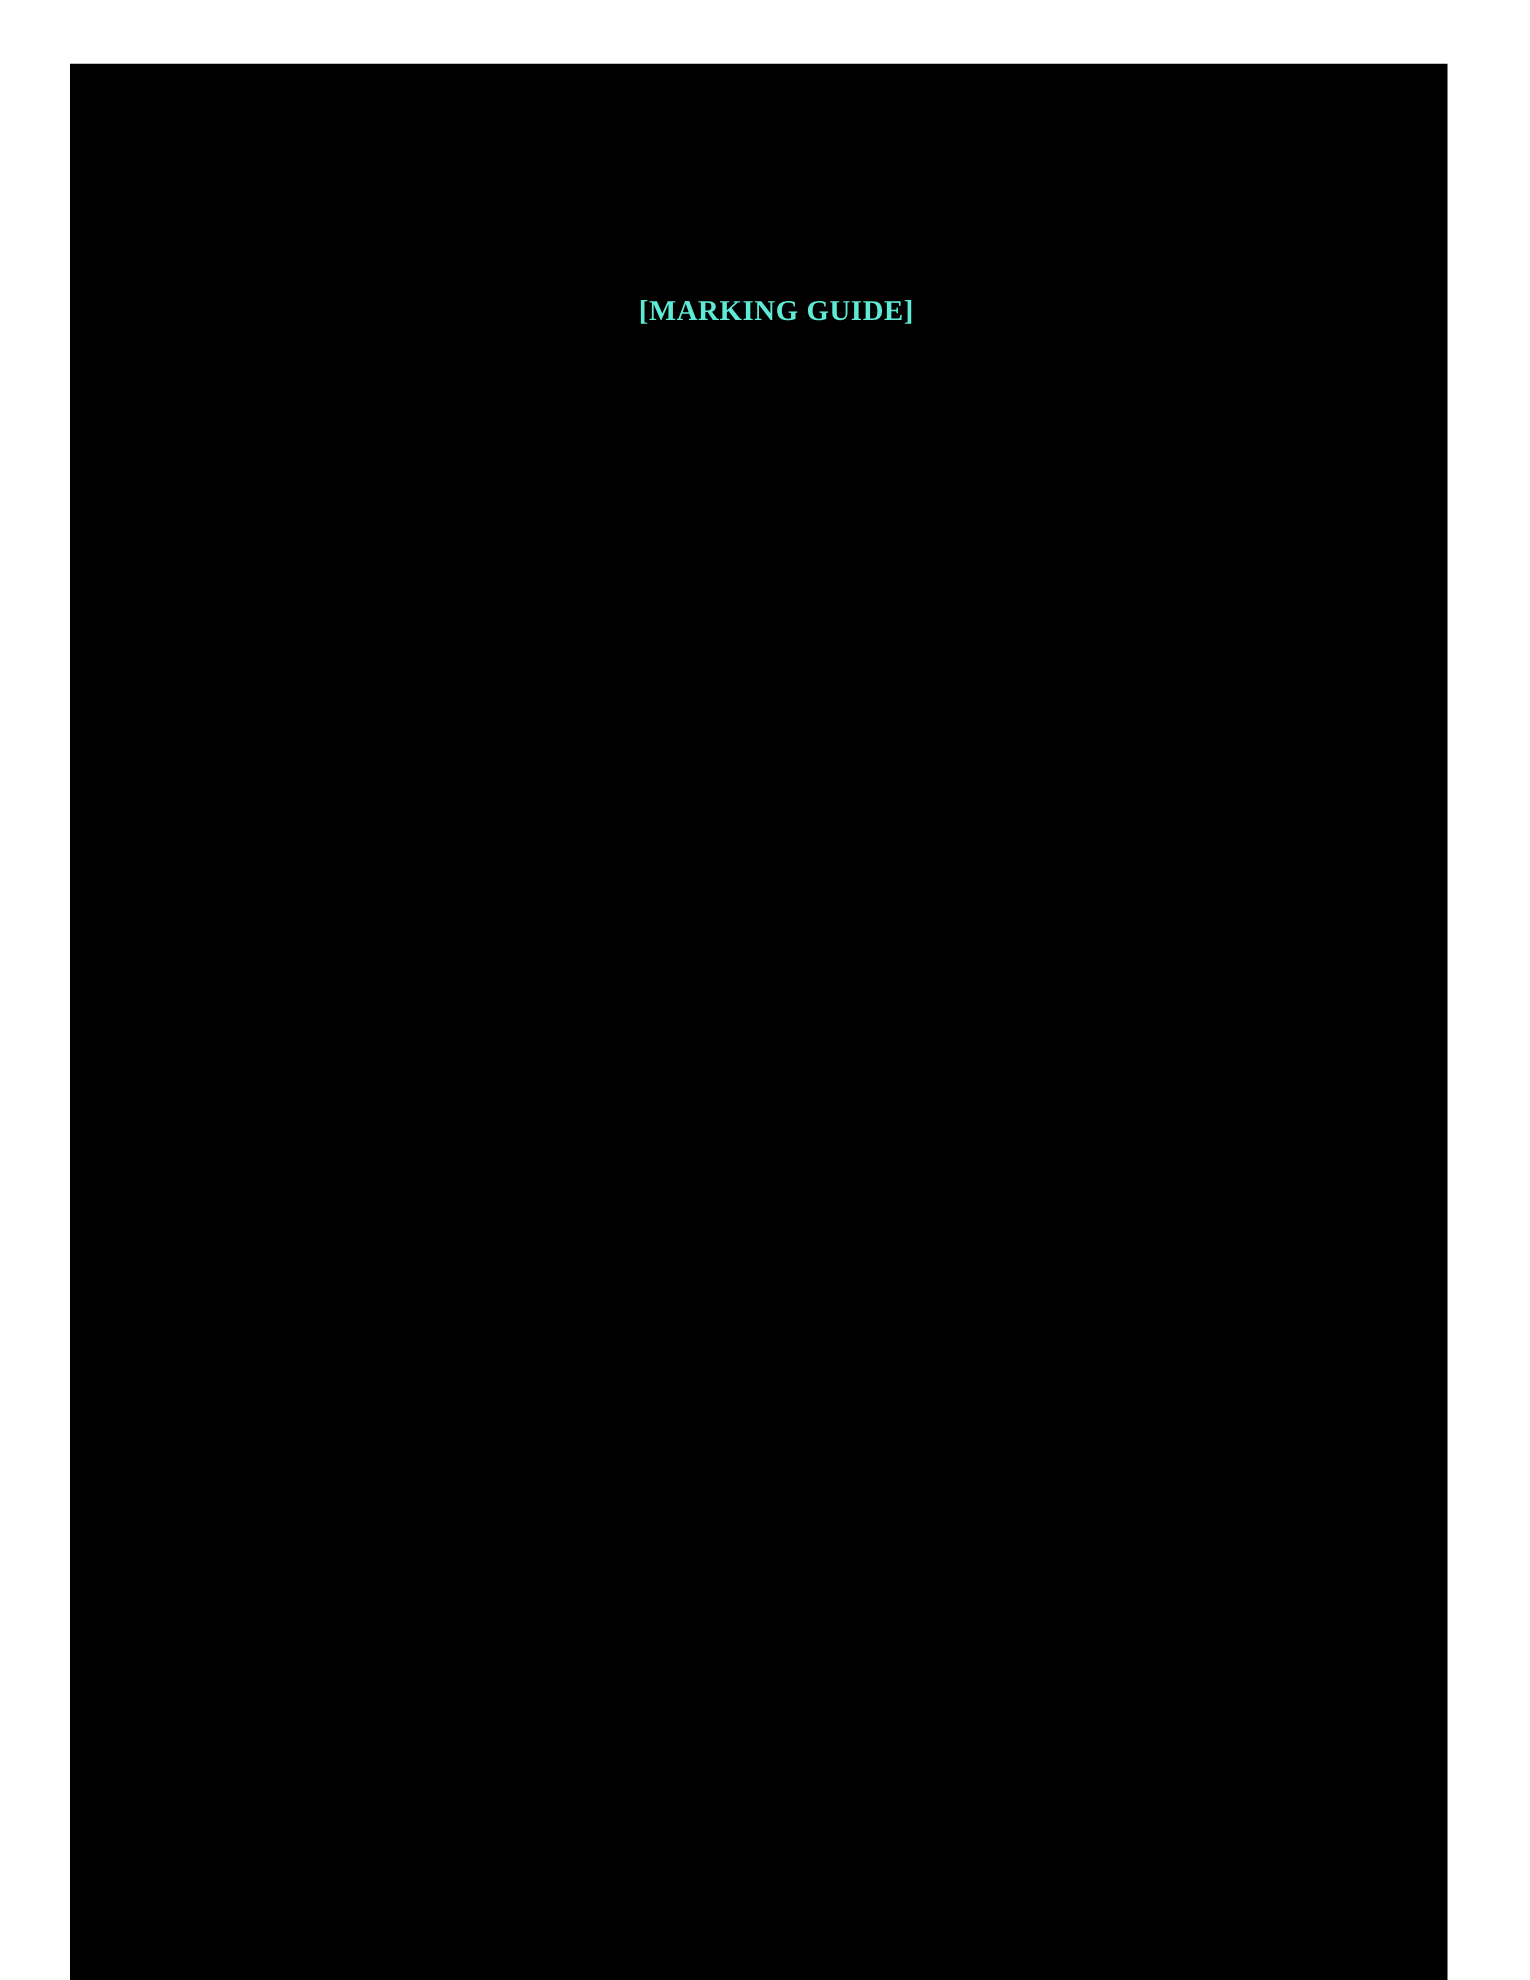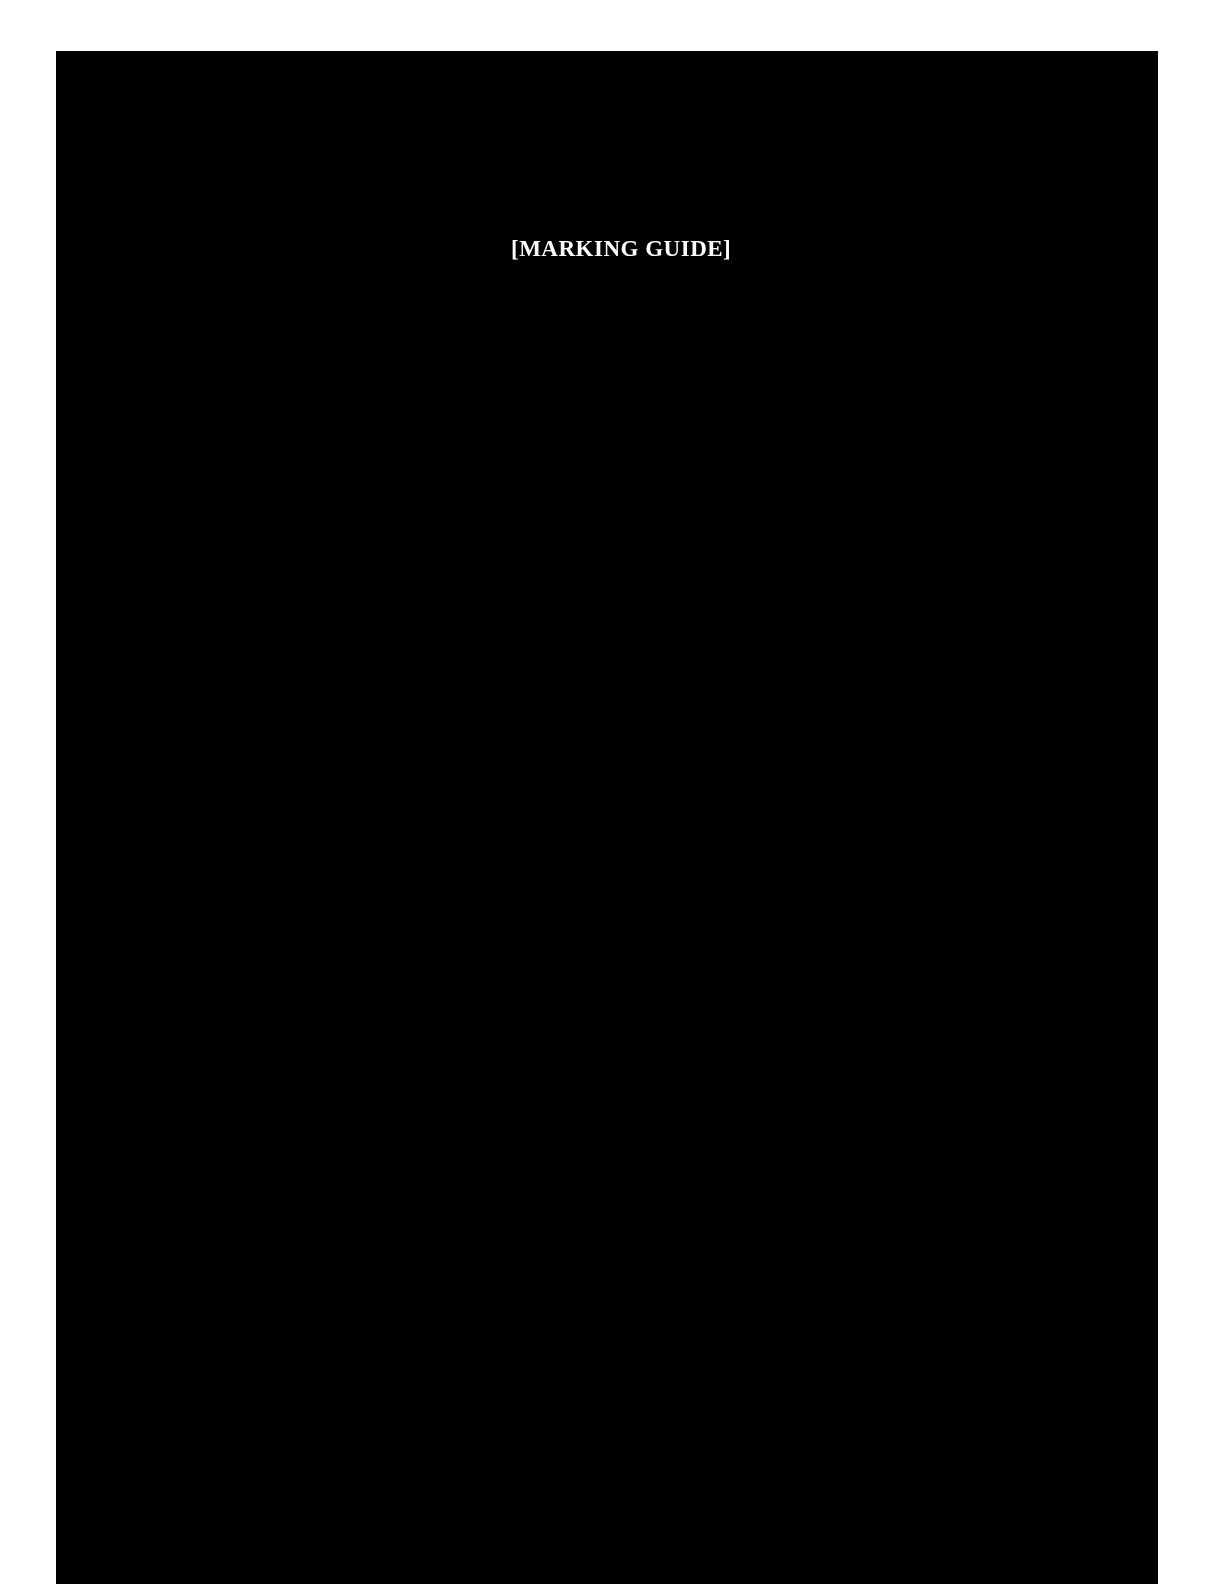--- a/index.html
+++ b/index.html
@@ -26,21 +26,21 @@
     position: absolute;
     left: 0;
     top: 0;
     width: 100%;
     text-align: center;
   }
   .marking-guide-text {
     position: absolute;
     left: 455px;
     top: 185px;
-    color: #ffffff;
+    color: #5eead4;
     font-family: "Liberation Serif", serif;
     font-weight: bold;
     font-size: 23px;
     letter-spacing: 0.5px;
     white-space: nowrap;
   }
 </style>
 </head>
 <body>
 

